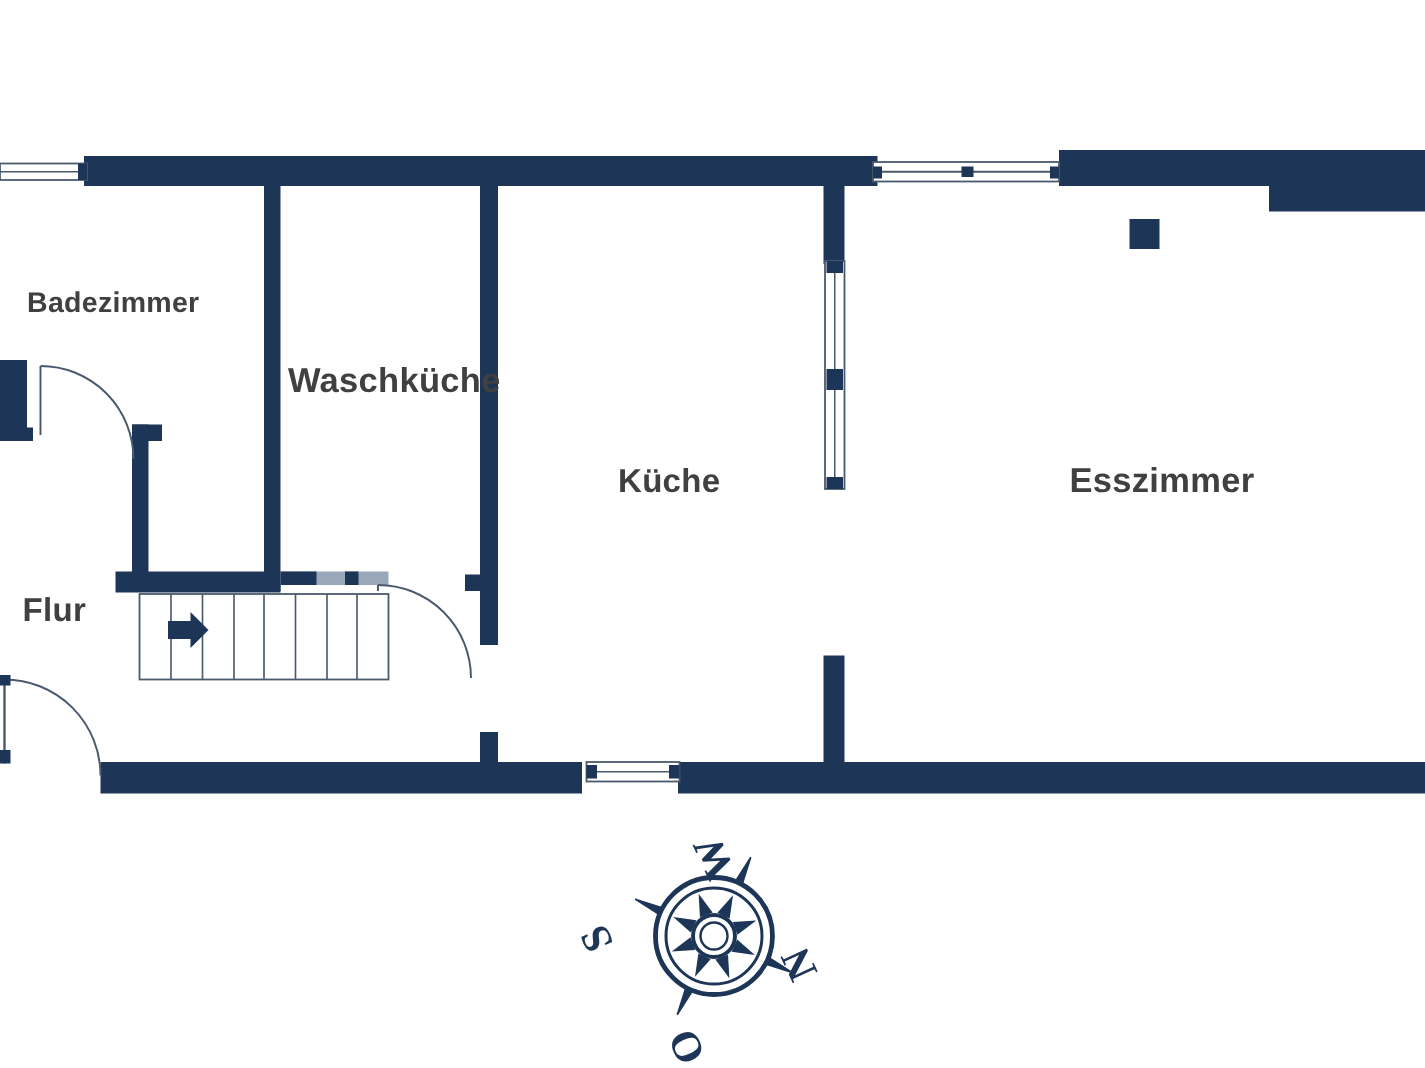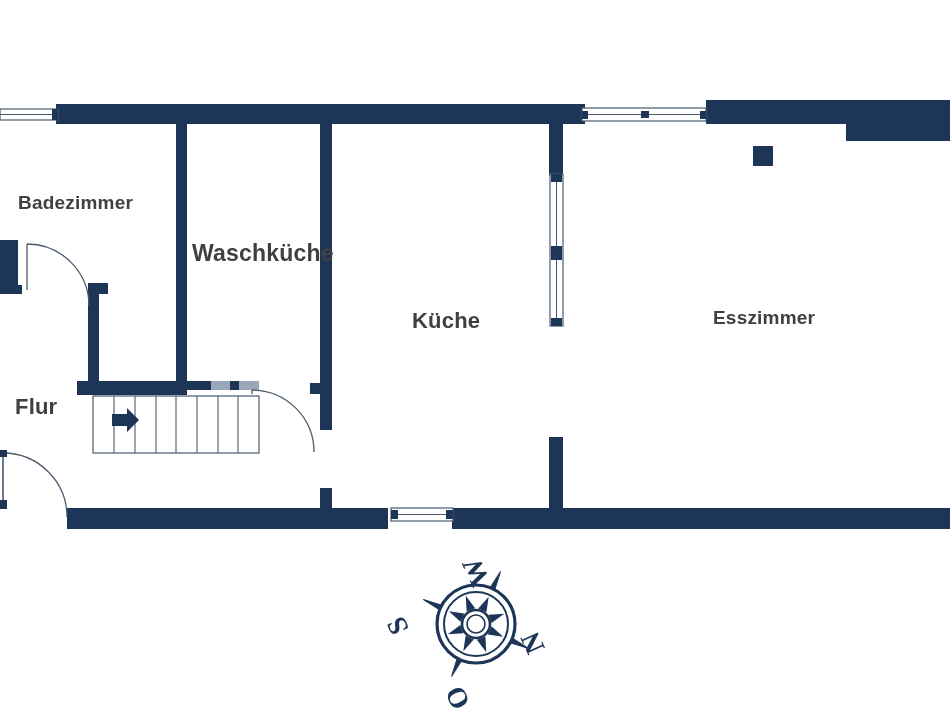--- a/index.html
+++ b/index.html
@@ -189,15 +189,15 @@
   </svg>
 
   <div class="room-label" style="left:18px; top:192px; font-size:19px;">Badezimmer</div>
 
   <div class="room-label" style="left:192px; top:240px; font-size:23px;">Waschküche</div>
 
   <div class="room-label" style="left:15px; top:394px; font-size:22px;">Flur</div>
 
   <div class="room-label" style="left:412px; top:296px; font-size:22px;margin-top:12px;">Küche</div>
 
-  <div class="room-label" style="left:713px; top:307px; font-size:19px;text-align:center;">Esszimmer</div>
+  <div class="room-label" style="left:713px; top:307px; font-size:23px;text-align:center;">Esszimmer</div>
 
 </div>
 
 </body></html>

